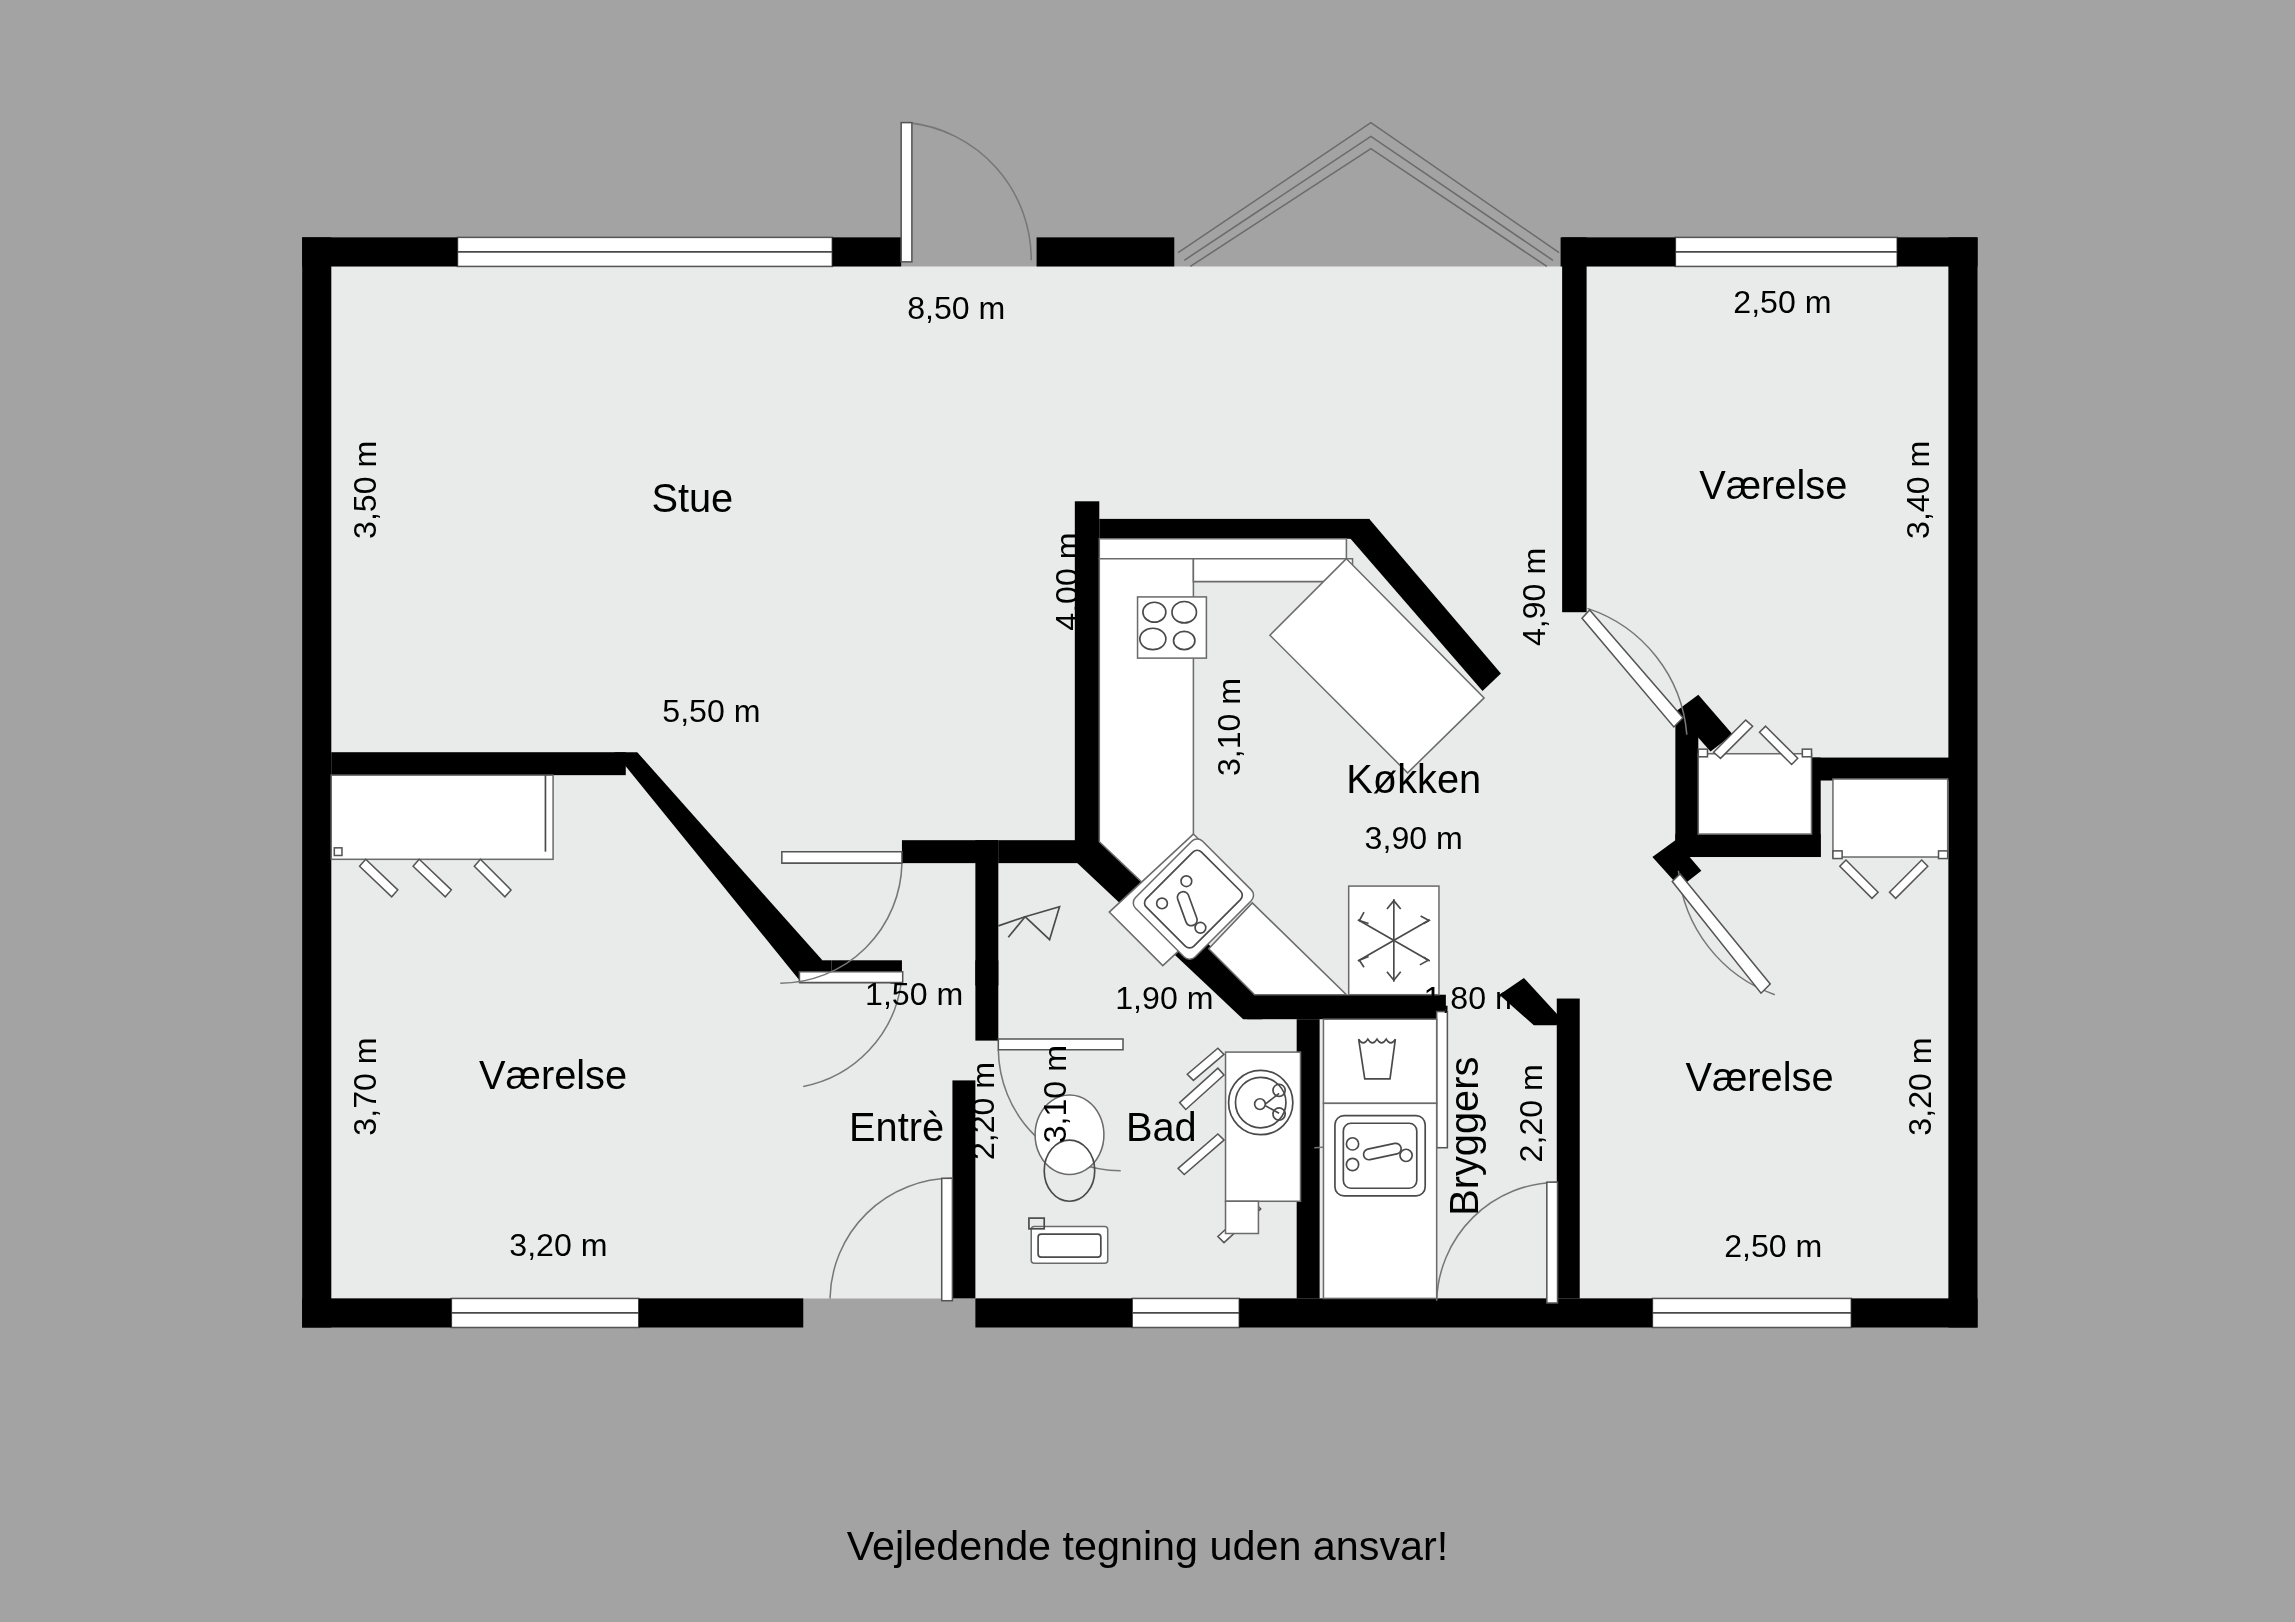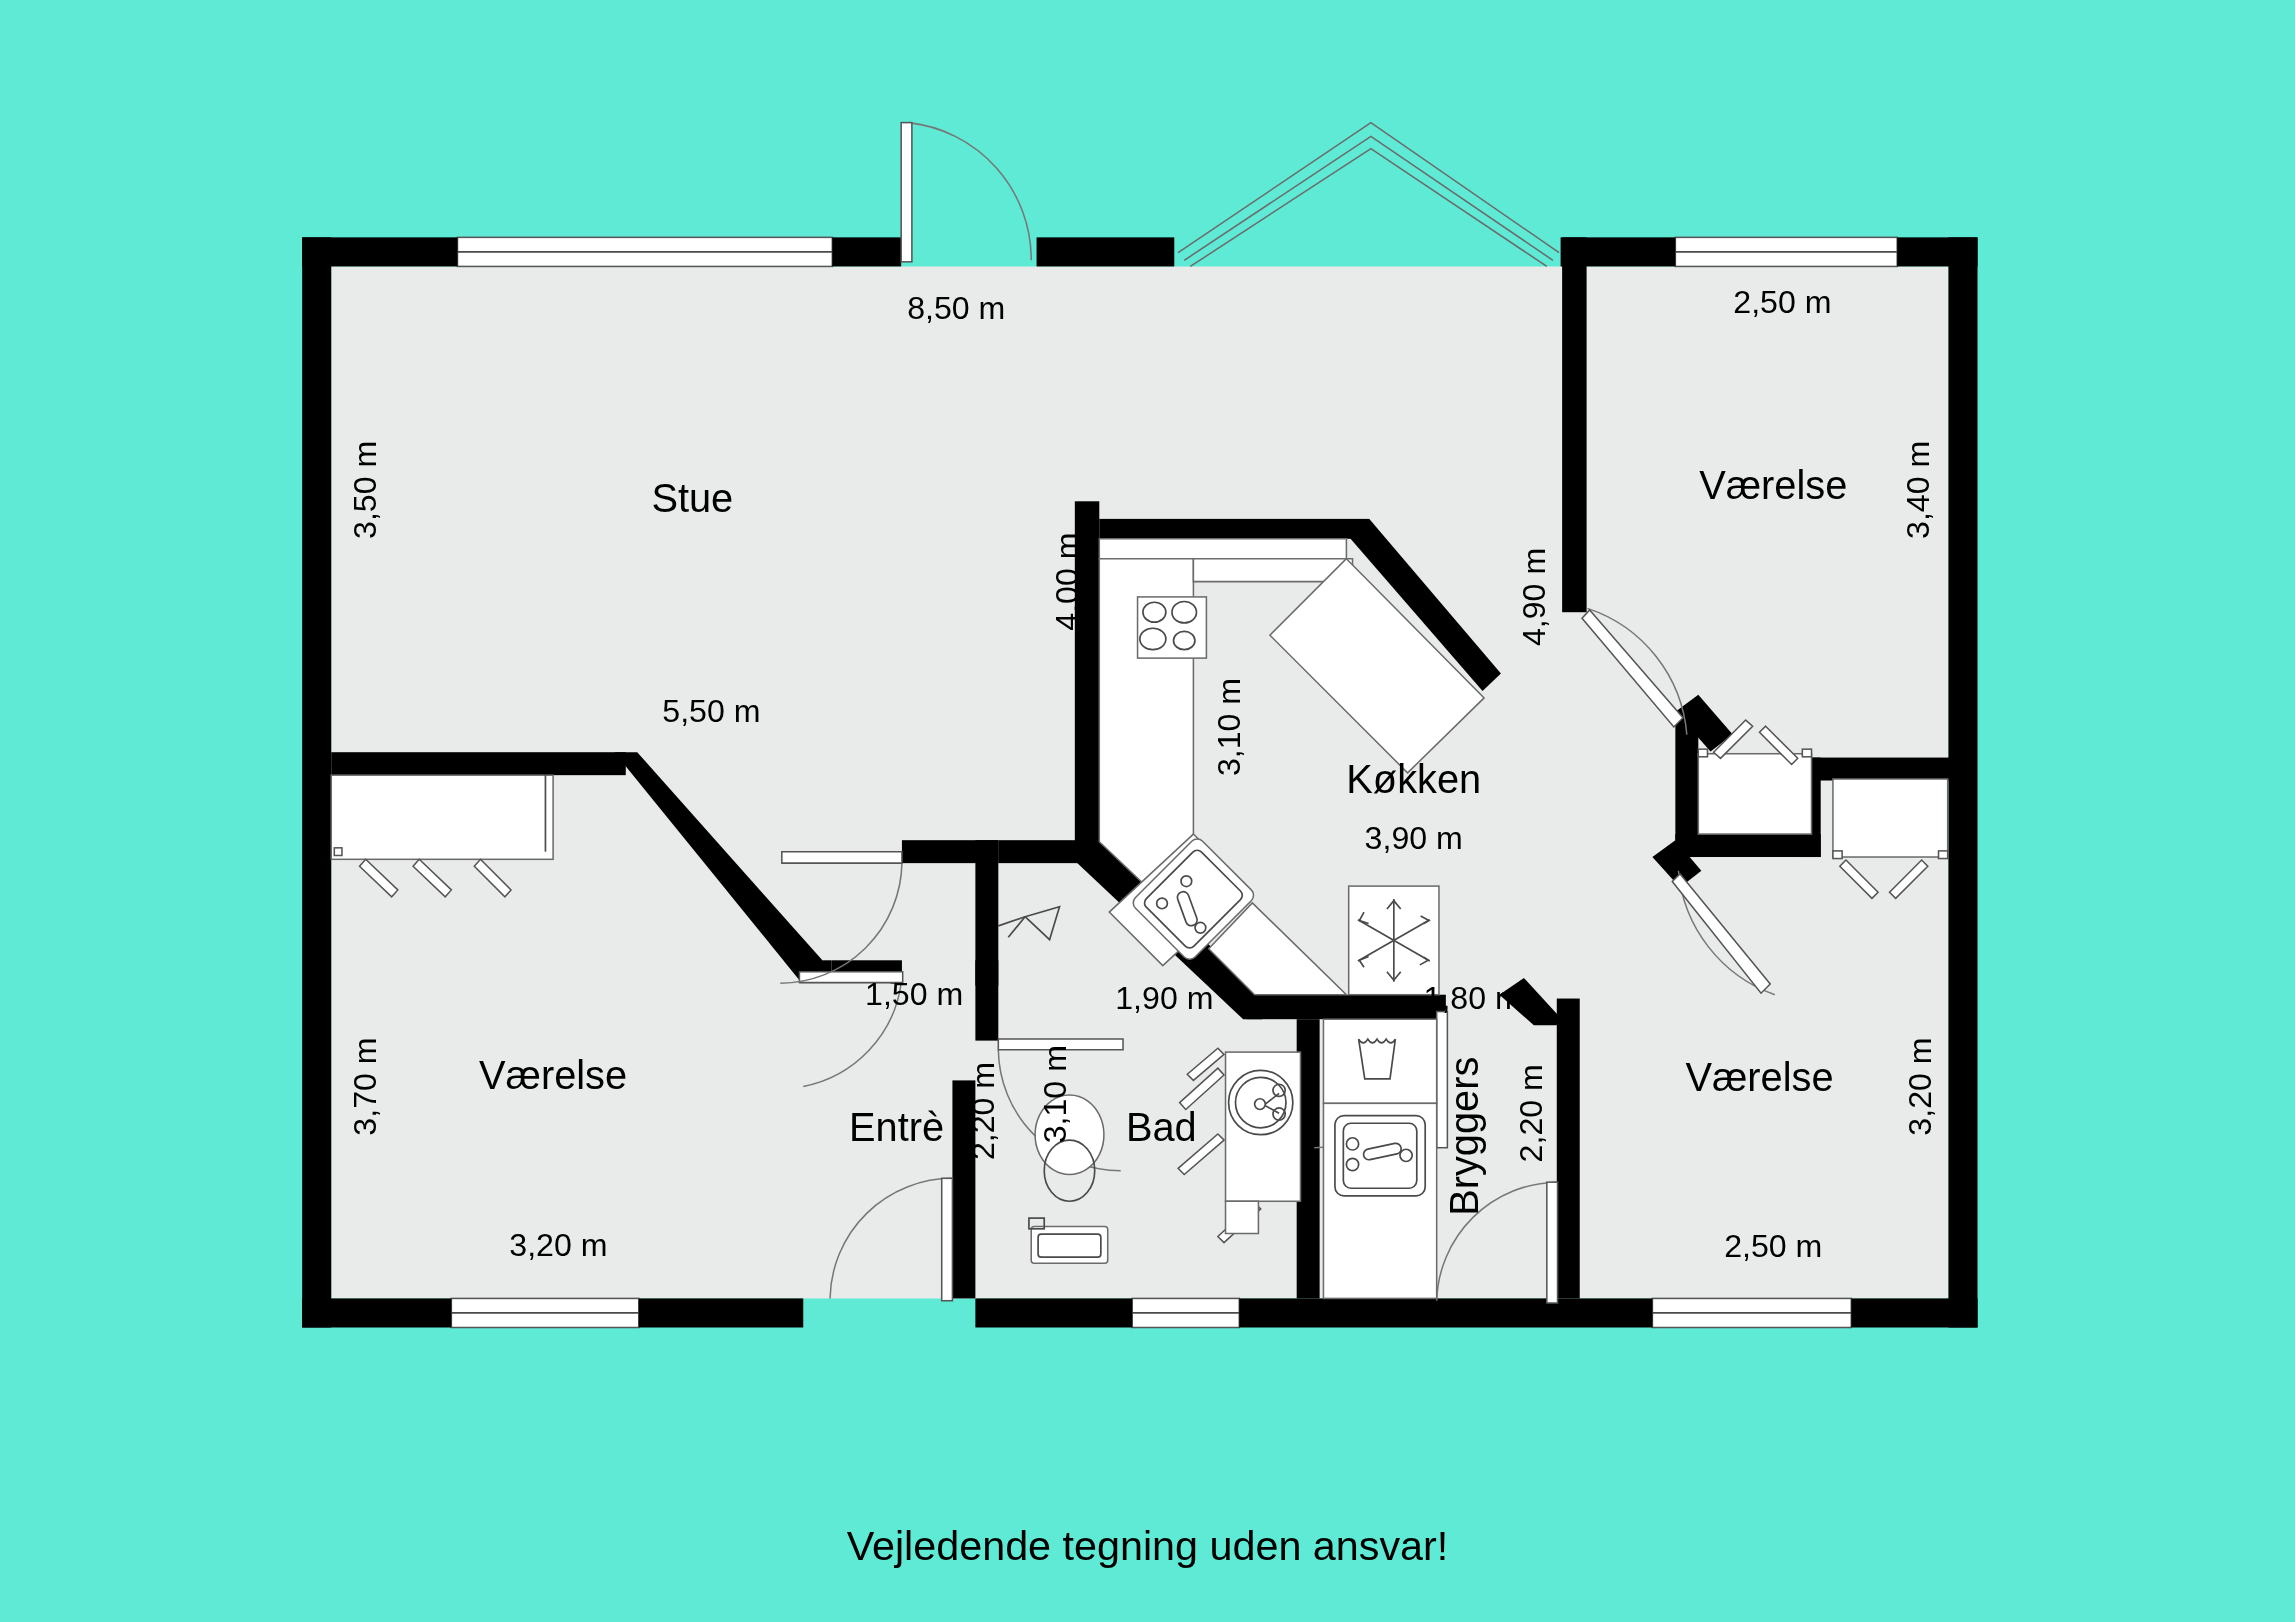--- a/index.html
+++ b/index.html
@@ -11,21 +11,21 @@
     height: 1623px;
     overflow: hidden;
   }
   body {
     font-family: "Liberation Sans", sans-serif;
   }
   #plan-root {
     position: relative;
     width: 2295px;
     height: 1623px;
-    background: #5eead4;
+    background: #a3a3a3;
   }
   svg.plan-svg {
     position: absolute;
     top: 0; left: 0;
     width: 2295px;
     height: 1623px;
     display: block;
   }
   .room-fill { fill: #e9ebea; stroke: none; }
   .wall { fill: #000000; stroke: none; }

